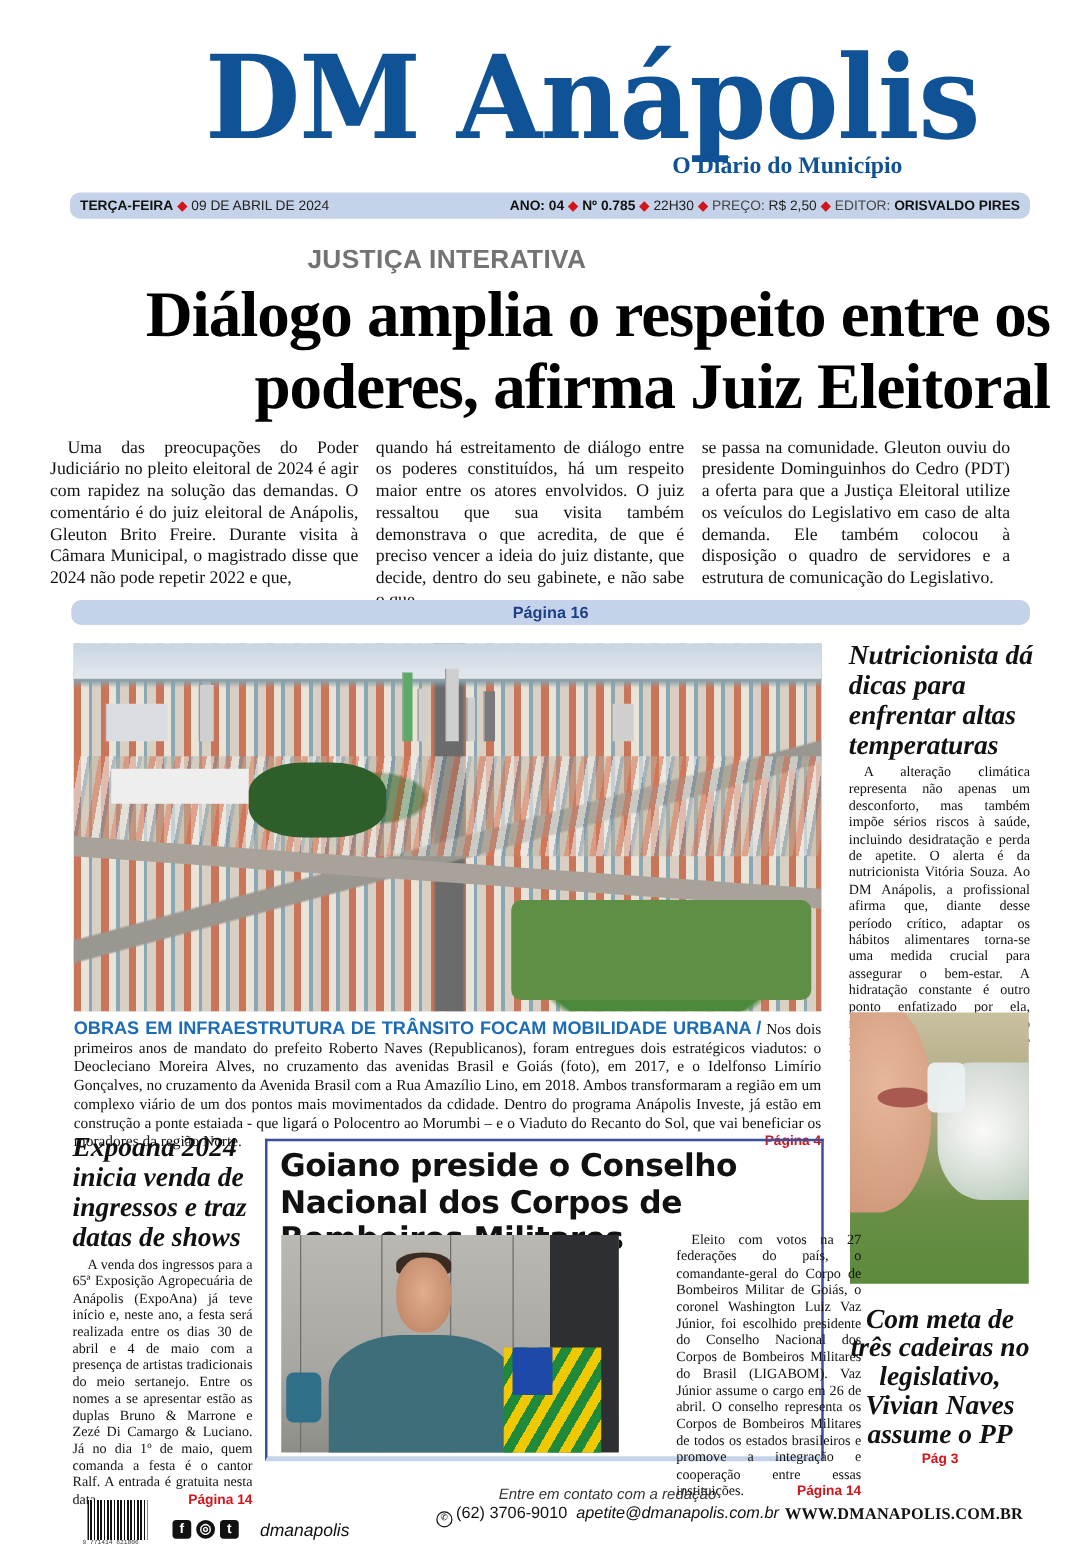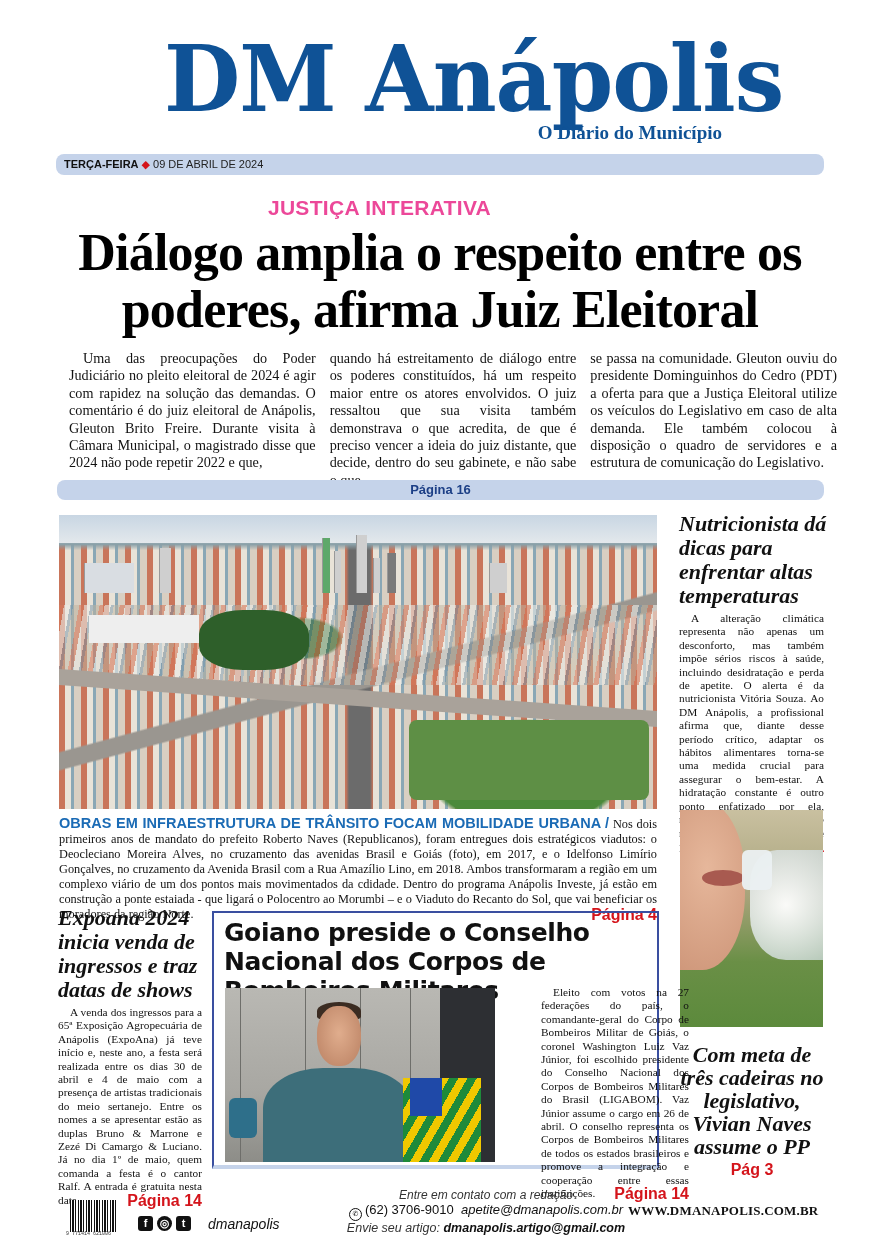--- a/index.html
+++ b/index.html
@@ -13,25 +13,25 @@
     .mast-title { position: absolute; left: 4px; top: -6px; font-family: "DejaVu Serif", serif; font-weight: bold; font-size: 88px; letter-spacing: -1px; color: #0f5296; line-height: 1; transform: scaleY(1.05); transform-origin: top left; white-space: nowrap; }
     .mast-sub { position: absolute; right: 8px; top: 84px; font-family: "Liberation Serif", serif; font-weight: bold; font-size: 19px; color: #0f5296; }
 
     
     .infobar { left: 56px; top: 154px; width: 768px; height: 21px; background: #c5d3ea; border-radius: 8px; display: flex; align-items: center; justify-content: space-between; padding: 0 8px; font-family: "Liberation Sans", sans-serif; font-size: 11px; color: #222; }
     .infobar b { font-weight: bold; color: #111; }
     .infobar .diam { color: #d4141b; font-size: 11px; margin: 0 3px; }
     .infobar .lite { color: #444; }
 
     
-    .kicker { left: 0; width: 715px; top: 196px; text-align: center; font-family: "Liberation Sans", sans-serif; font-weight: bold; font-size: 21px; color: #ec4899; letter-spacing: 0.3px; margin-left: 22px; }
-    .headline { left: 40px; width: 800px; top: 224px; text-align: center; font-family: "Liberation Serif", serif; font-weight: bold; font-size: 52px; line-height: 57px; color: #000; letter-spacing: -0.8px; }
-
-    
-    .lead-cols { left: 69px; top: 350px; width: 768px; display: flex; gap: 14px; justify-content: center; }
+    .kicker { left: 0; width: 715px; top: 196px; text-align: center; font-family: "Liberation Sans", sans-serif; font-weight: bold; font-size: 21px; color: #737373; letter-spacing: 0.3px; }
+    .headline { left: 40px; width: 800px; top: 224px; text-align: right; font-family: "Liberation Serif", serif; font-weight: bold; font-size: 52px; line-height: 57px; color: #000; letter-spacing: -0.8px; }
+
+    
+    .lead-cols { left: 40px; top: 350px; width: 768px; display: flex; gap: 14px; justify-content: center; }
     .lead-cols p { flex: 1; font-family: "Liberation Serif", serif; font-size: 14.2px; line-height: 17.4px; text-align: justify; color: #111; hyphens: auto; }
     .lead-cols p.first { text-indent: 14px; }
 
     .page-bar { left: 57px; top: 480px; width: 767px; height: 20px; background: #c5d3ea; border-radius: 8px; text-align: center; font-family: "Liberation Sans", sans-serif; font-weight: bold; font-size: 13px; line-height: 20px; color: #1c3f86; }
 
     
     .photo-city { left: 59px; top: 515px; width: 598px; height: 294px; overflow: hidden;
       background:
         linear-gradient(180deg, #b9cde0 0%, #d9e2ea 6%, #8aa0a8 10%, transparent 12%),
         radial-gradient(ellipse at 40% 42%, #2f6a2b 0 8%, transparent 9%),
@@ -44,21 +44,21 @@
     .photo-city .towers { position:absolute; left:0; top:18px; width:100%; height:60px; }
     .photo-city .tw { position:absolute; bottom:0; background:#cfcfcf; border-left:1px solid #999; }
     .photo-city .ground1 { position:absolute; left:0; top:90px; width:100%; height:80px; background: repeating-linear-gradient(100deg, rgba(214,120,90,.6) 0 5px, rgba(235,235,230,.6) 5px 11px, rgba(120,150,170,.5) 11px 14px, rgba(190,180,160,.5) 14px 20px); }
     .photo-city .viaduct { position:absolute; left:0; top:175px; width:100%; height:16px; background:#a9a29a; transform: skewY(4deg); }
     .photo-city .park { position:absolute; left:140px; top:95px; width:110px; height:60px; border-radius:40%; background:#2e5f2a; }
     .photo-city .bldg { position:absolute; left:30px; top:100px; width:110px; height:28px; background:#eee; }
     .photo-city .field { position:absolute; left:350px; top:205px; width:240px; height:80px; background:#5e8f45; border-radius: 8px; }
     .cap-text { left: 59px; top: 816px; width: 598px; font-family: "Liberation Serif", serif; font-size: 12.3px; line-height: 15px; text-align: justify; color: #111; }
     .cap-text .lead-in { font-family: "Liberation Sans", sans-serif; font-weight: bold; font-size: 14.5px; color: #1b6bb5; }
     .cap-text .slash { color: #1b6bb5; font-weight: bold; font-family: "Liberation Sans", sans-serif; font-size: 14.5px; }
-    .pg-ref { font-family: "Liberation Sans", sans-serif; font-weight: bold; color: #d4141b; font-size: 16px; }
+    .pg-ref { font-family: "Liberation Sans", sans-serif; font-weight: bold; color: #d4141b; font-size: 11px; }
     .cap-text .pg-ref { float: right; }
 
     
     .nut-title { left: 679px; top: 512px; width: 150px; font-family: "Liberation Serif", serif; font-style: italic; font-size: 22px; line-height: 24px; color: #111; }
     .nut-body { left: 679px; top: 612px; width: 145px; font-family: "Liberation Serif", serif; font-size: 11.3px; line-height: 13.4px; text-align: justify; color: #111; }
     .nut-body .ind { text-indent: 12px; }
     .photo-water { left: 680px; top: 810px; width: 143px; height: 217px; overflow: hidden;
       background: linear-gradient(180deg, #c9c0a0 0%, #a7a37a 40%, #6a8f46 70%, #5c8a3c 100%); }
     .photo-water .face { position:absolute; left:-30px; top:-10px; width:95px; height:170px; background: radial-gradient(ellipse at 60% 40%, #e6b79b, #c98f72); border-radius: 0 45% 45% 0; }
     .photo-water .lips { position:absolute; left:22px; top:60px; width:42px; height:16px; background:#a85a50; border-radius: 50%; }
@@ -110,20 +110,23 @@
 
 <div class="abs masthead">
   <div class="mast-title">DM Anápolis</div>
   <div class="mast-sub">O Diário do Município</div>
 </div>
 
 <div class="abs infobar">
   <div>
     <b>TERÇA-FEIRA</b><span class="diam">◆</span><span>09 DE ABRIL DE 2024</span>
   </div>
+  <div>
+    <b>ANO: 04</b><span class="diam">◆</span><b>Nº 0.785</b><span class="diam">◆</span><span>22H30</span><span class="diam">◆</span><span class="lite">PREÇO:</span> <span>R$ 2,50</span><span class="diam">◆</span><span class="lite">EDITOR:</span> <b>ORISVALDO PIRES</b>
+  </div>
 </div>
 
 <div class="abs kicker">JUSTIÇA INTERATIVA</div>
 <h1 class="abs headline">Diálogo amplia o respeito entre os poderes, afirma Juiz Eleitoral</h1>
 <div class="abs lead-cols">
   <p class="first">Uma das preocupações do Poder Judiciário no pleito eleitoral de 2024 é agir com rapidez na solução das demandas. O comentário é do juiz eleitoral de Anápolis, Gleuton Brito Freire. Durante visita à Câmara Municipal, o magistrado disse que 2024 não pode repetir 2022 e que,</p>
   <p>quando há estreitamento de diálogo entre os poderes constituídos, há um respeito maior entre os atores envolvidos. O juiz ressaltou que sua visita também demonstrava o que acredita, de que é preciso vencer a ideia do juiz distante, que decide, dentro do seu gabinete, e não sabe o que</p>
   <p>se passa na comunidade. Gleuton ouviu do presidente Dominguinhos do Cedro (PDT) a oferta para que a Justiça Eleitoral utilize os veículos do Legislativo em caso de alta demanda. Ele também colocou à disposição o quadro de servidores e a estrutura de comunicação do Legislativo.</p>
 </div>
 <div class="abs page-bar">Página 16</div>
@@ -198,17 +201,14 @@
   <div class="sicon">f</div>
   <div class="sicon round">◎</div>
   <div class="sicon">t</div>
 </div>
 <div class="abs social-handle">dmanapolis</div>
 <div class="abs contact">
   <div class="l1">Entre em contato com a redação</div>
   <div class="l2">
     <span class="wa-icon">✆</span><span class="phone">(62) 3706-9010</span>&nbsp;&nbsp;<span>apetite@dmanapolis.com.br</span>
   </div>
-  <div class="l3">
-    <span>Envie seu artigo:</span> <b>dmanapolis.artigo@gmail.com</b>
-  </div>
 </div>
 <div class="abs website">WWW.DMANAPOLIS.COM.BR</div>
 
 </body></html>

